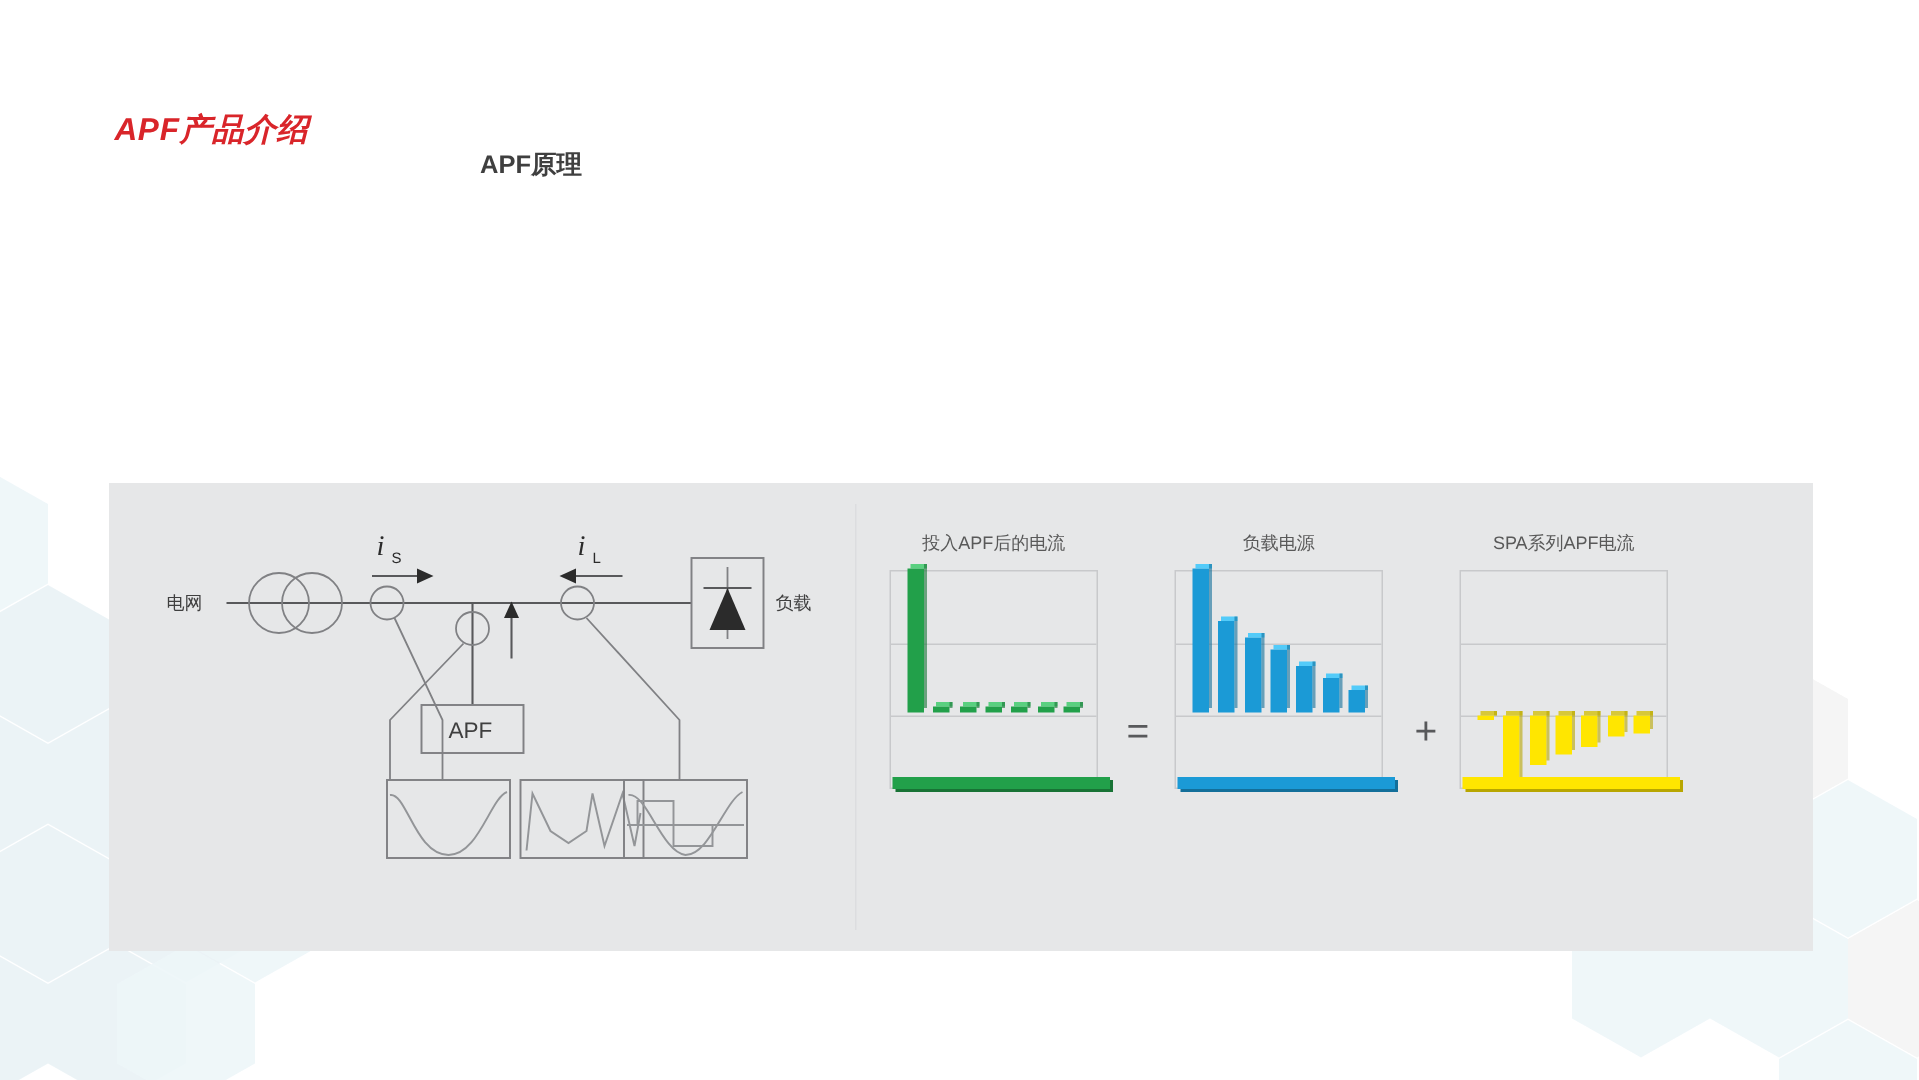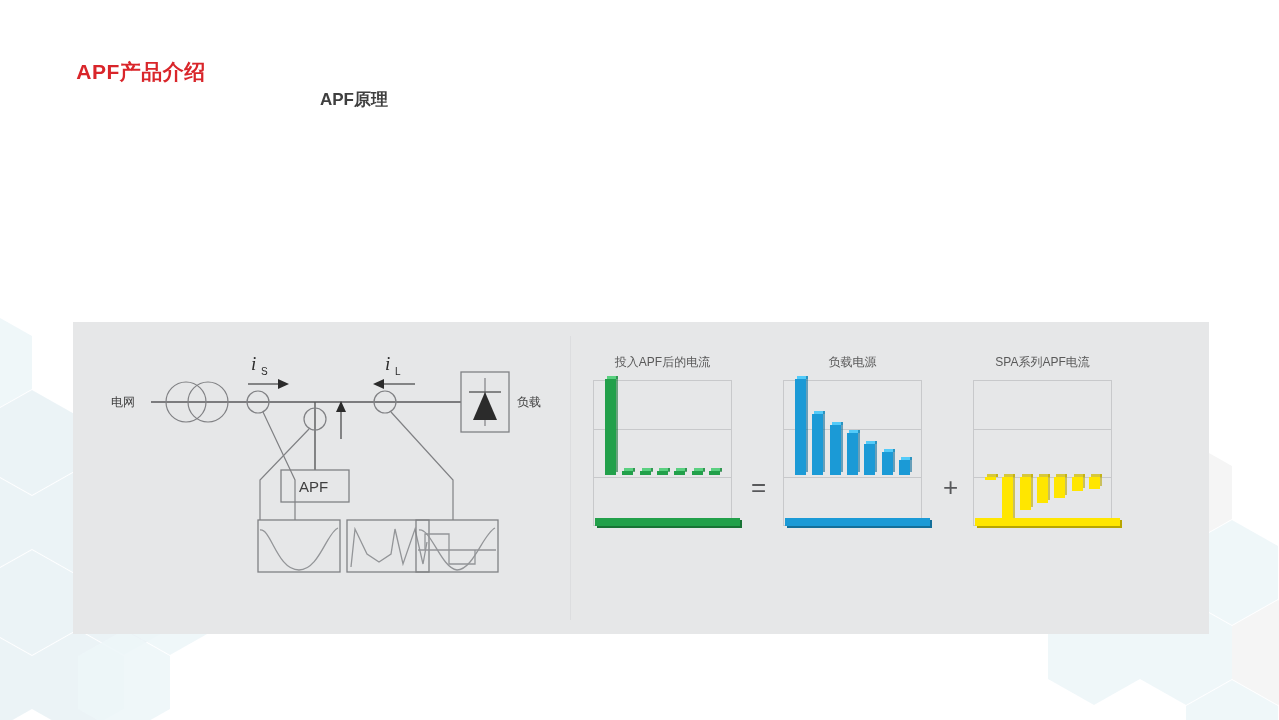--- a/index.html
+++ b/index.html
@@ -21,43 +21,44 @@
     left: 0; top: 0;
     width: 1279px; height: 720px;
     z-index: 0;
     pointer-events: none;
   }
 
   
   #section-tag {
     position: absolute;
     left: 52px;
-    top: 50px;
+    top: 64px;
     width: 178px;
     height: 44px;
     background: #ffffff;
     box-shadow: 0 0 0 0 transparent;
     z-index: 5;
     display: flex;
     align-items: center;
     justify-content: center;
+    font-style: italic;
   }
   #section-tag .tag-text {
     color: #d9252a;
     font-size: 21px;
     font-weight: bold;
     letter-spacing: 0.5px;
     white-space: nowrap;
   }
 
   
   #intro-card {
     position: absolute;
     left: 265px;
-    top: 64px;
+    top: 74px;
     width: 818px;
     height: 172px;
     background: #ffffff;
     z-index: 4;
     box-sizing: border-box;
     padding: 20px 28px 0 28px;
   }
   #intro-title {
     font-size: 17px;
     font-weight: bold;

